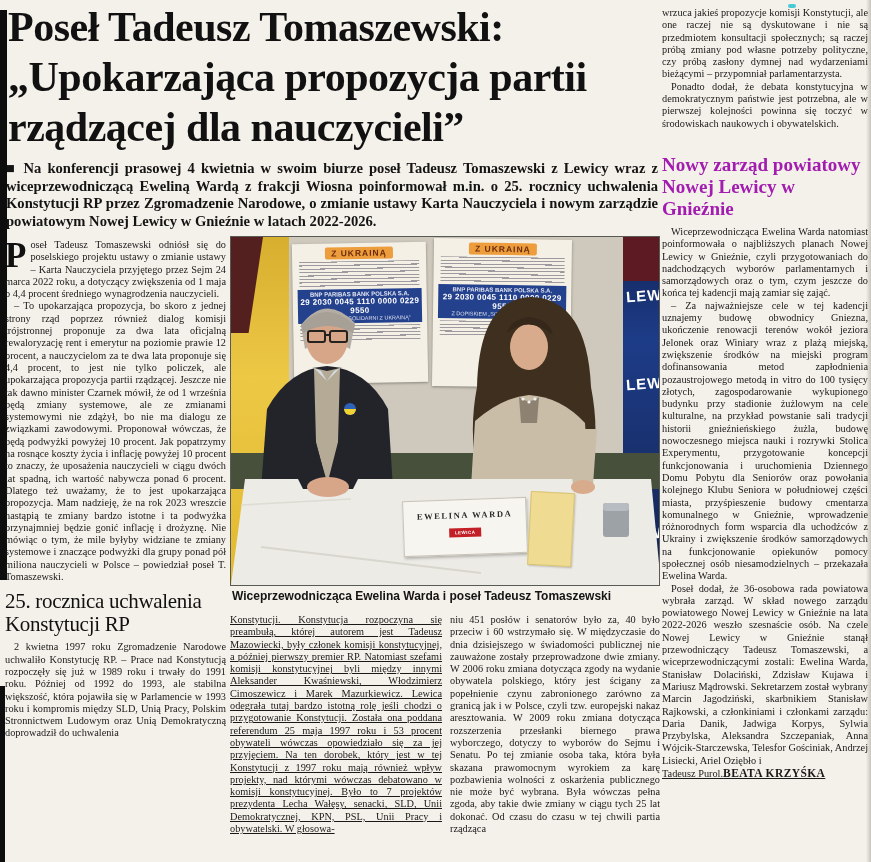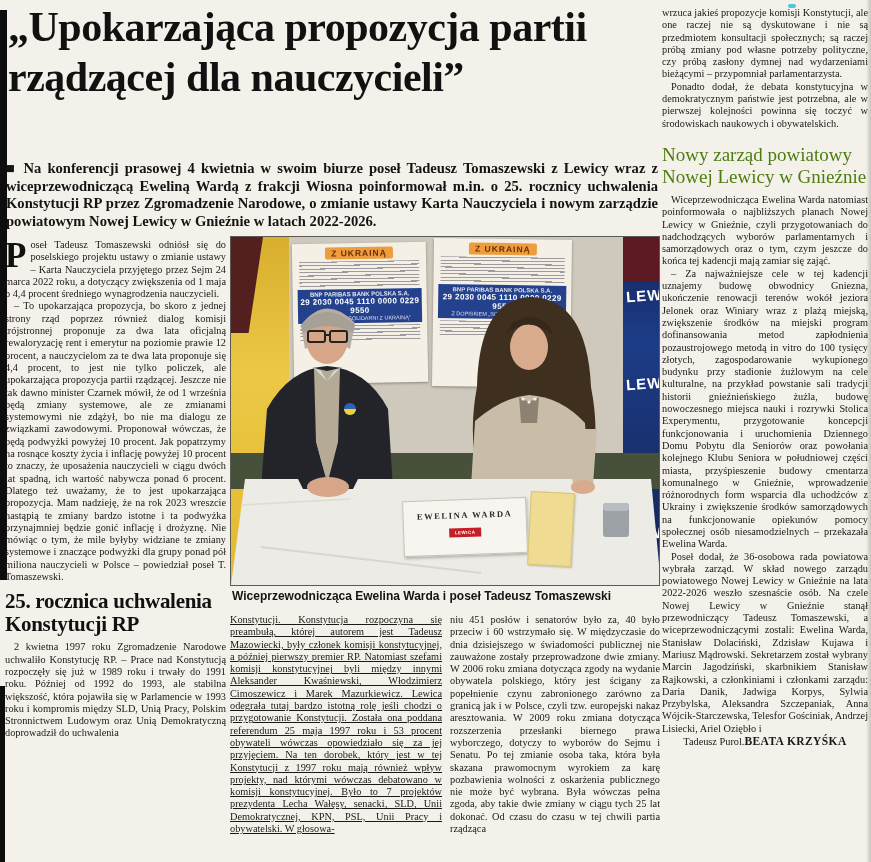--- a/index.html
+++ b/index.html
@@ -15,23 +15,23 @@
   .lead{position:absolute;left:6px;top:160px;width:652px;font-weight:bold;font-size:14.6px;line-height:17.6px;text-align:justify;color:#141414;}
   
   .col{position:absolute;font-size:10.3px;line-height:12.3px;text-align:justify;overflow:hidden;}
   .col p{margin:0;}
   .ind{text-indent:9px;}
   .col-left{left:5px;top:239px;width:221px;height:623px;}
   .col-mid1{left:230px;top:614px;width:212px;height:248px;text-decoration:underline;}
   .col-mid2{left:450px;top:614px;width:210px;height:248px;}
   .col-right{left:662px;top:7px;width:206px;height:855px;}
   .dropcap{float:left;font-weight:bold;font-size:35px;line-height:31px;padding:1px 4px 0 0;color:#111;}
-  .subhead-left{font-weight:bold;font-size:21px;line-height:23px;letter-spacing:-0.3px;margin:7px 0 5px;color:#111;text-align:left;text-indent:0;}
-  .subhead-right{font-weight:normal;font-size:19px;line-height:22px;margin:14px 0 6px;color:#4d7c0f;text-align:left;text-indent:0;}
-  .lastline{display:flex;justify-content:center;align-items:baseline;}
+  .subhead-left{font-weight:normal;font-size:21px;line-height:23px;letter-spacing:-0.3px;margin:7px 0 5px;color:#111;text-align:left;text-indent:0;}
+  .subhead-right{font-weight:bold;font-size:19px;line-height:22px;margin:24px 0 6px;color:#a21caf;text-align:left;text-indent:0;}
+  .lastline{display:flex;justify-content:flex-start;align-items:baseline;text-decoration:underline;}
   .byline{font-weight:bold;font-size:11.5px;letter-spacing:0.4px;white-space:nowrap;}
   
   .photo{position:absolute;left:230px;top:236px;width:430px;height:350px;border:1px solid #5a5a55;box-sizing:border-box;background:#cfc9bd;overflow:hidden;}
   .ph-yellow{position:absolute;left:0;top:0;width:58px;height:100%;background:linear-gradient(180deg,#d8ae2e,#ecc845 40%,#e3b92f);}
   .ph-maroon-tl{position:absolute;left:0;top:0;width:32px;height:96px;background:#54201f;clip-path:polygon(0 0,100% 0,55% 100%,0 100%);}
   .poster{position:absolute;background:#f4f0e6;box-shadow:0 1px 3px rgba(0,0,0,.35);padding:4px 5px;box-sizing:border-box;}
   .poster1{left:62px;top:6px;width:134px;height:140px;transform:rotate(-1deg);}
   .poster2{left:202px;top:2px;width:138px;height:148px;transform:rotate(0.8deg);}
   .ptitle{display:block;margin:0 auto 2px;width:max-content;max-width:100%;background:#ee9d3c;color:#6b2d0d;font:bold 8.5px "Liberation Sans",sans-serif;padding:1px 6px;border-radius:2px;letter-spacing:1px;}
   .tinytext{height:26px;margin:1px 2px;background:repeating-linear-gradient(180deg,rgba(45,45,70,.55) 0 1.1px,transparent 1.1px 3.4px);opacity:.8;}
@@ -55,20 +55,21 @@
 <body>
 
 <div class="page">
 
   <div class="edge-bar" style="left:0;top:10px;width:7px;height:570px;"></div>
   <div class="edge-bar" style="left:0;top:686px;width:5px;height:176px;"></div>
   <div class="edge-right"></div>
   <div class="cyan-mark"></div>
 
   <div class="headline">
+    <div>Poseł Tadeusz Tomaszewski:</div>
     <div>„Upokarzająca propozycja partii</div>
     <div>rządzącej dla nauczycieli”</div>
   </div>
 
   <div class="lead">■ Na konferencji prasowej 4 kwietnia w swoim biurze poseł Tadeusz Tomaszewski z Lewicy wraz z wiceprzewodniczącą Eweliną Wardą z frakcji Wiosna poinformował m.in. o 25. rocznicy uchwalenia Konstytucji RP przez Zgromadzenie Narodowe, o zmianie ustawy Karta Nauczyciela i nowym zarządzie powiatowym Nowej Lewicy w Gnieźnie w latach 2022-2026.</div>
 
   <div class="col col-left">
     <p><span class="dropcap">P</span><span>oseł Tadeusz Tomaszewski odniósł się do poselskiego projektu ustawy o zmianie ustawy –  Karta Nauczyciela przyjętego przez Sejm 24 marca 2022 roku, a dotyczący zwiększenia od 1 maja o 4,4 procent średniego wynagrodzenia nauczycieli.</span></p>
     <p class="ind">– To upokarzająca propozycja, bo skoro z jednej strony rząd poprzez również dialog komisji trójstronnej proponuje za dwa lata oficjalną rewaloryzację rent i emerytur na poziomie prawie 12 procent, a nauczycielom za te dwa lata proponuje się 4,4 procent, to jest nie tylko policzek, ale upokarzająca propozycja partii rządzącej. Jeszcze nie tak dawno minister Czarnek mówił, że od 1 września będą zmiany systemowe, ale ze zmianami systemowymi nie zdążył, bo nie ma dialogu ze związkami zawodowymi. Proponował wówczas, że będą podwyżki powyżej 10 procent. Jak popatrzymy na rosnące koszty życia i inflację powyżej 10 procent to znaczy, że uposażenia nauczycieli w ciągu dwóch lat spadną, ich wartość nabywcza ponad 6 procent. Dlatego też uważamy, że to jest upokarzająca propozycja. Mam nadzieję, że na rok 2023 wreszcie nastąpią te zmiany bardzo istotne i ta podwyżka przynajmniej będzie gonić inflację i drożyznę. Nie mówiąc o tym, że mile byłyby widziane te zmiany systemowe i znaczące podwyżki dla grupy ponad pół miliona nauczycieli w Polsce – powiedział poseł T. Tomaszewski.</p>
     <h2 class="subhead-left">25. rocznica uchwalenia Konstytucji RP</h2>

